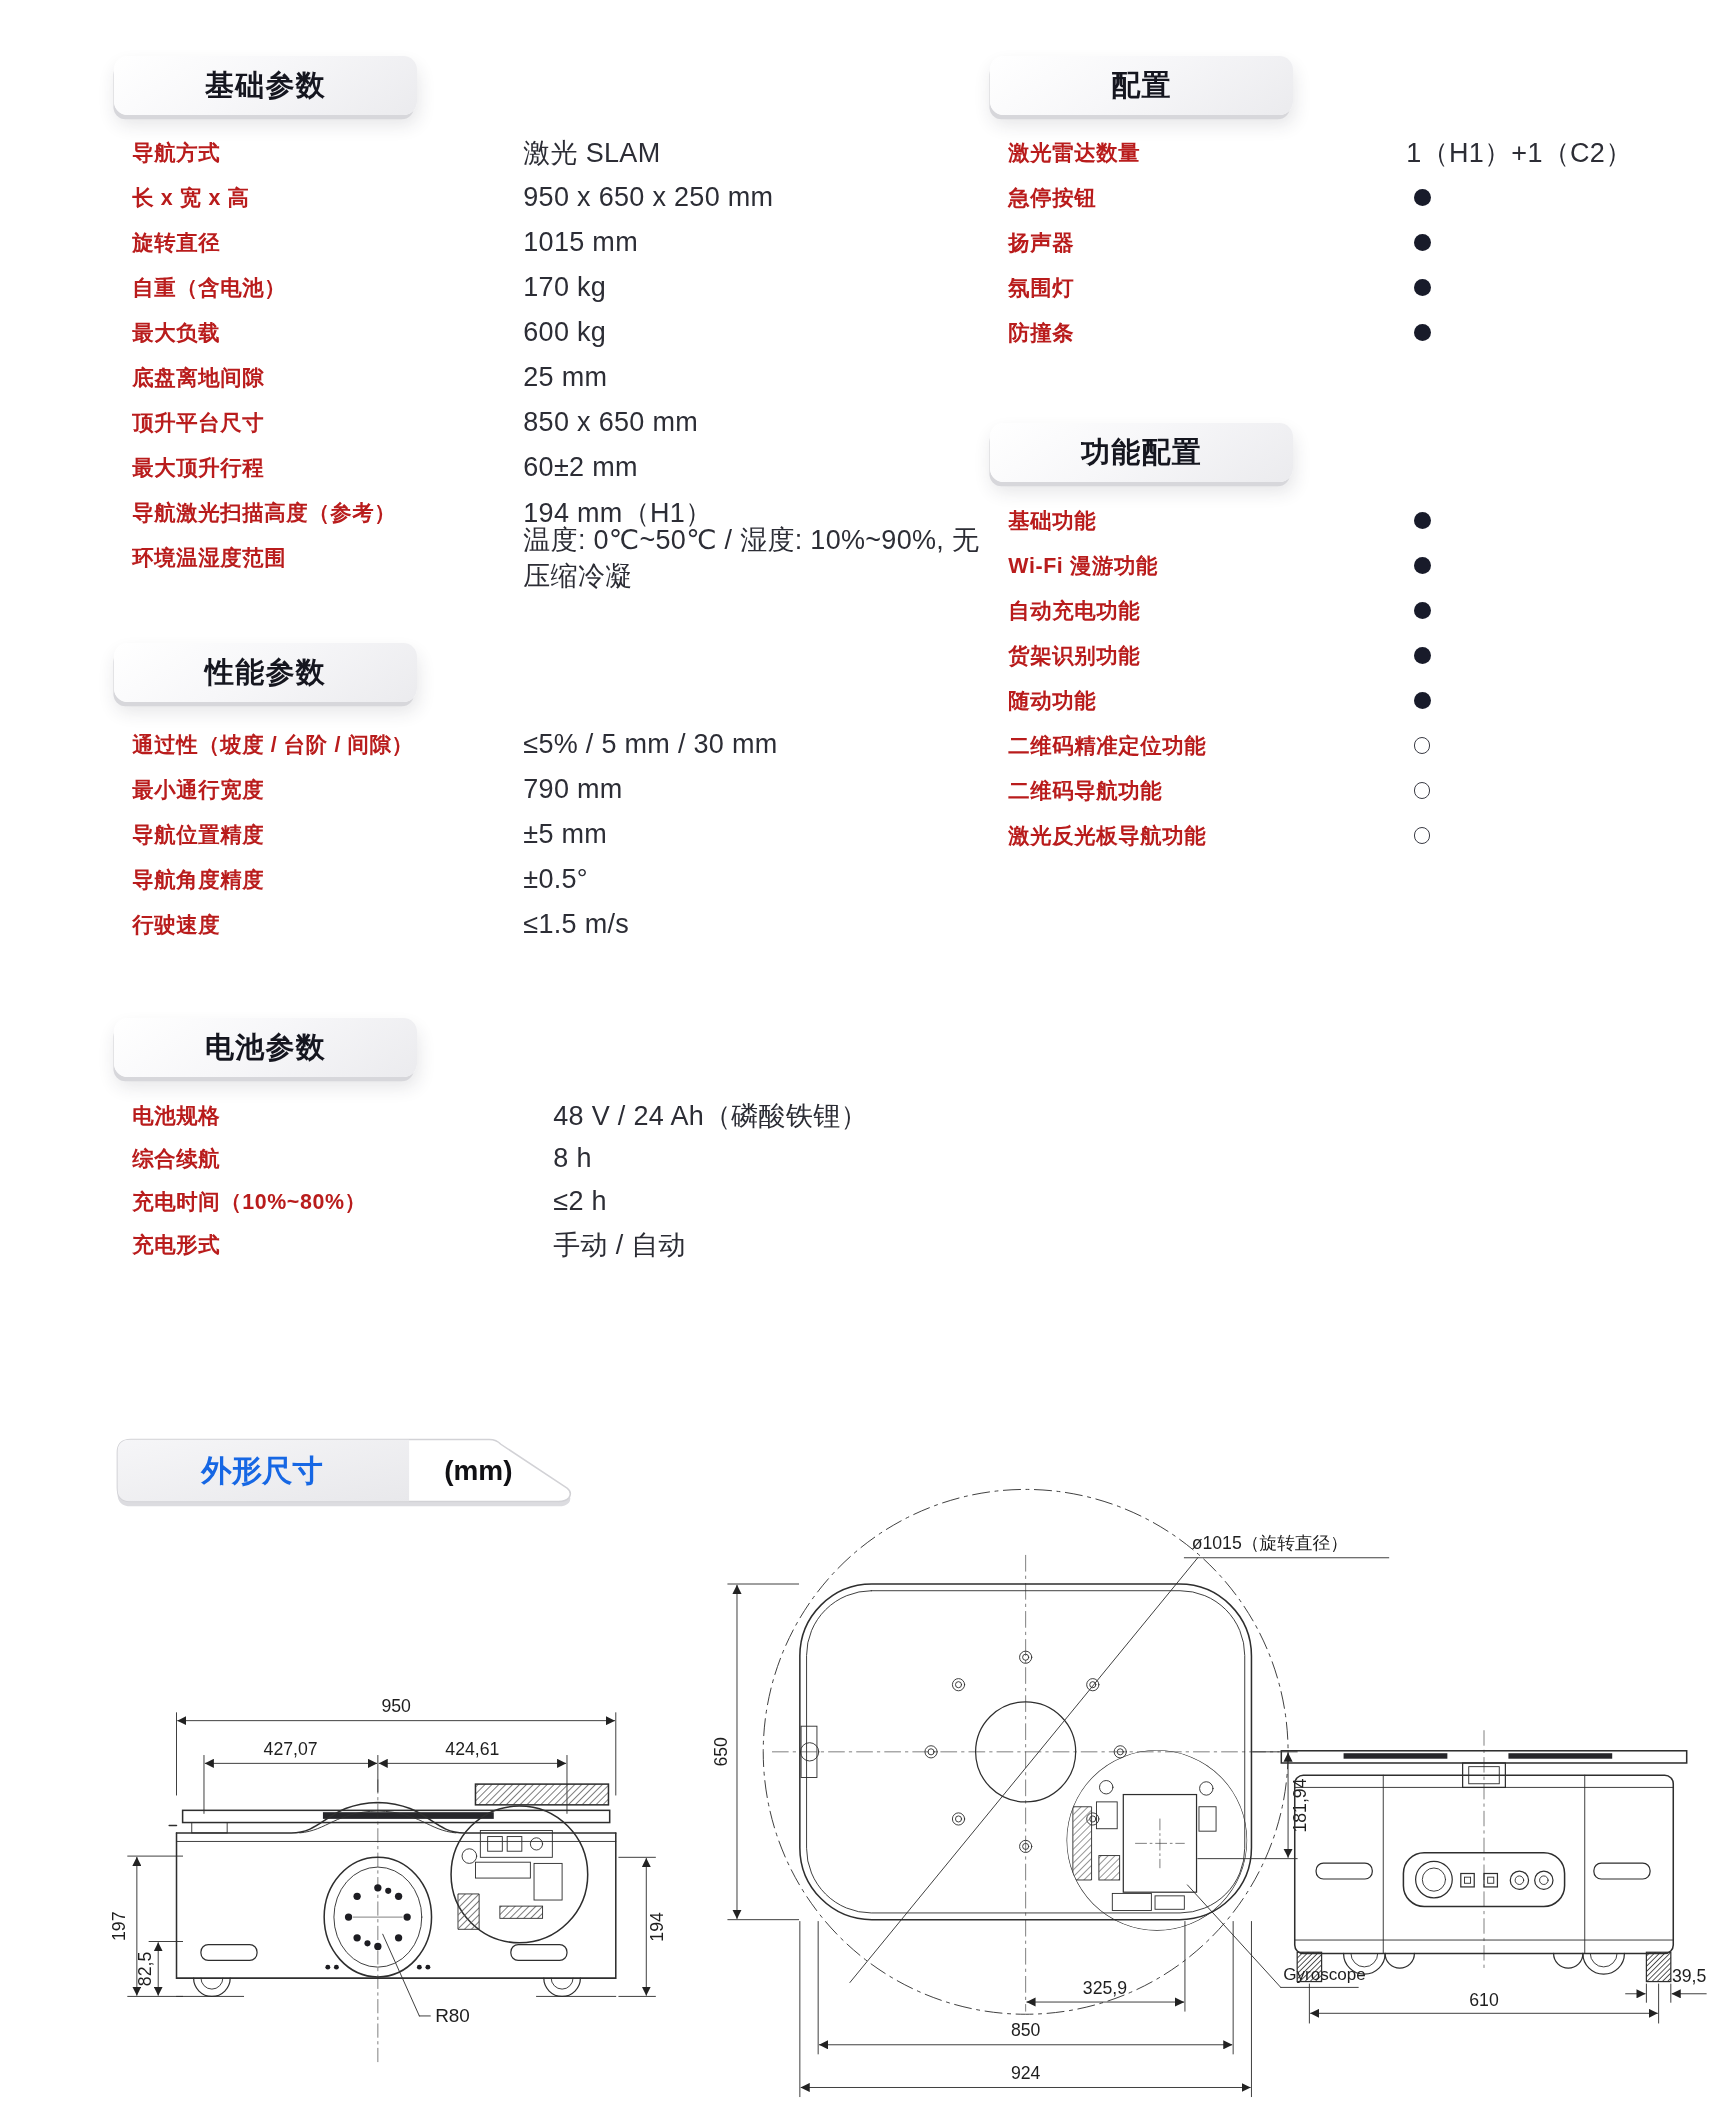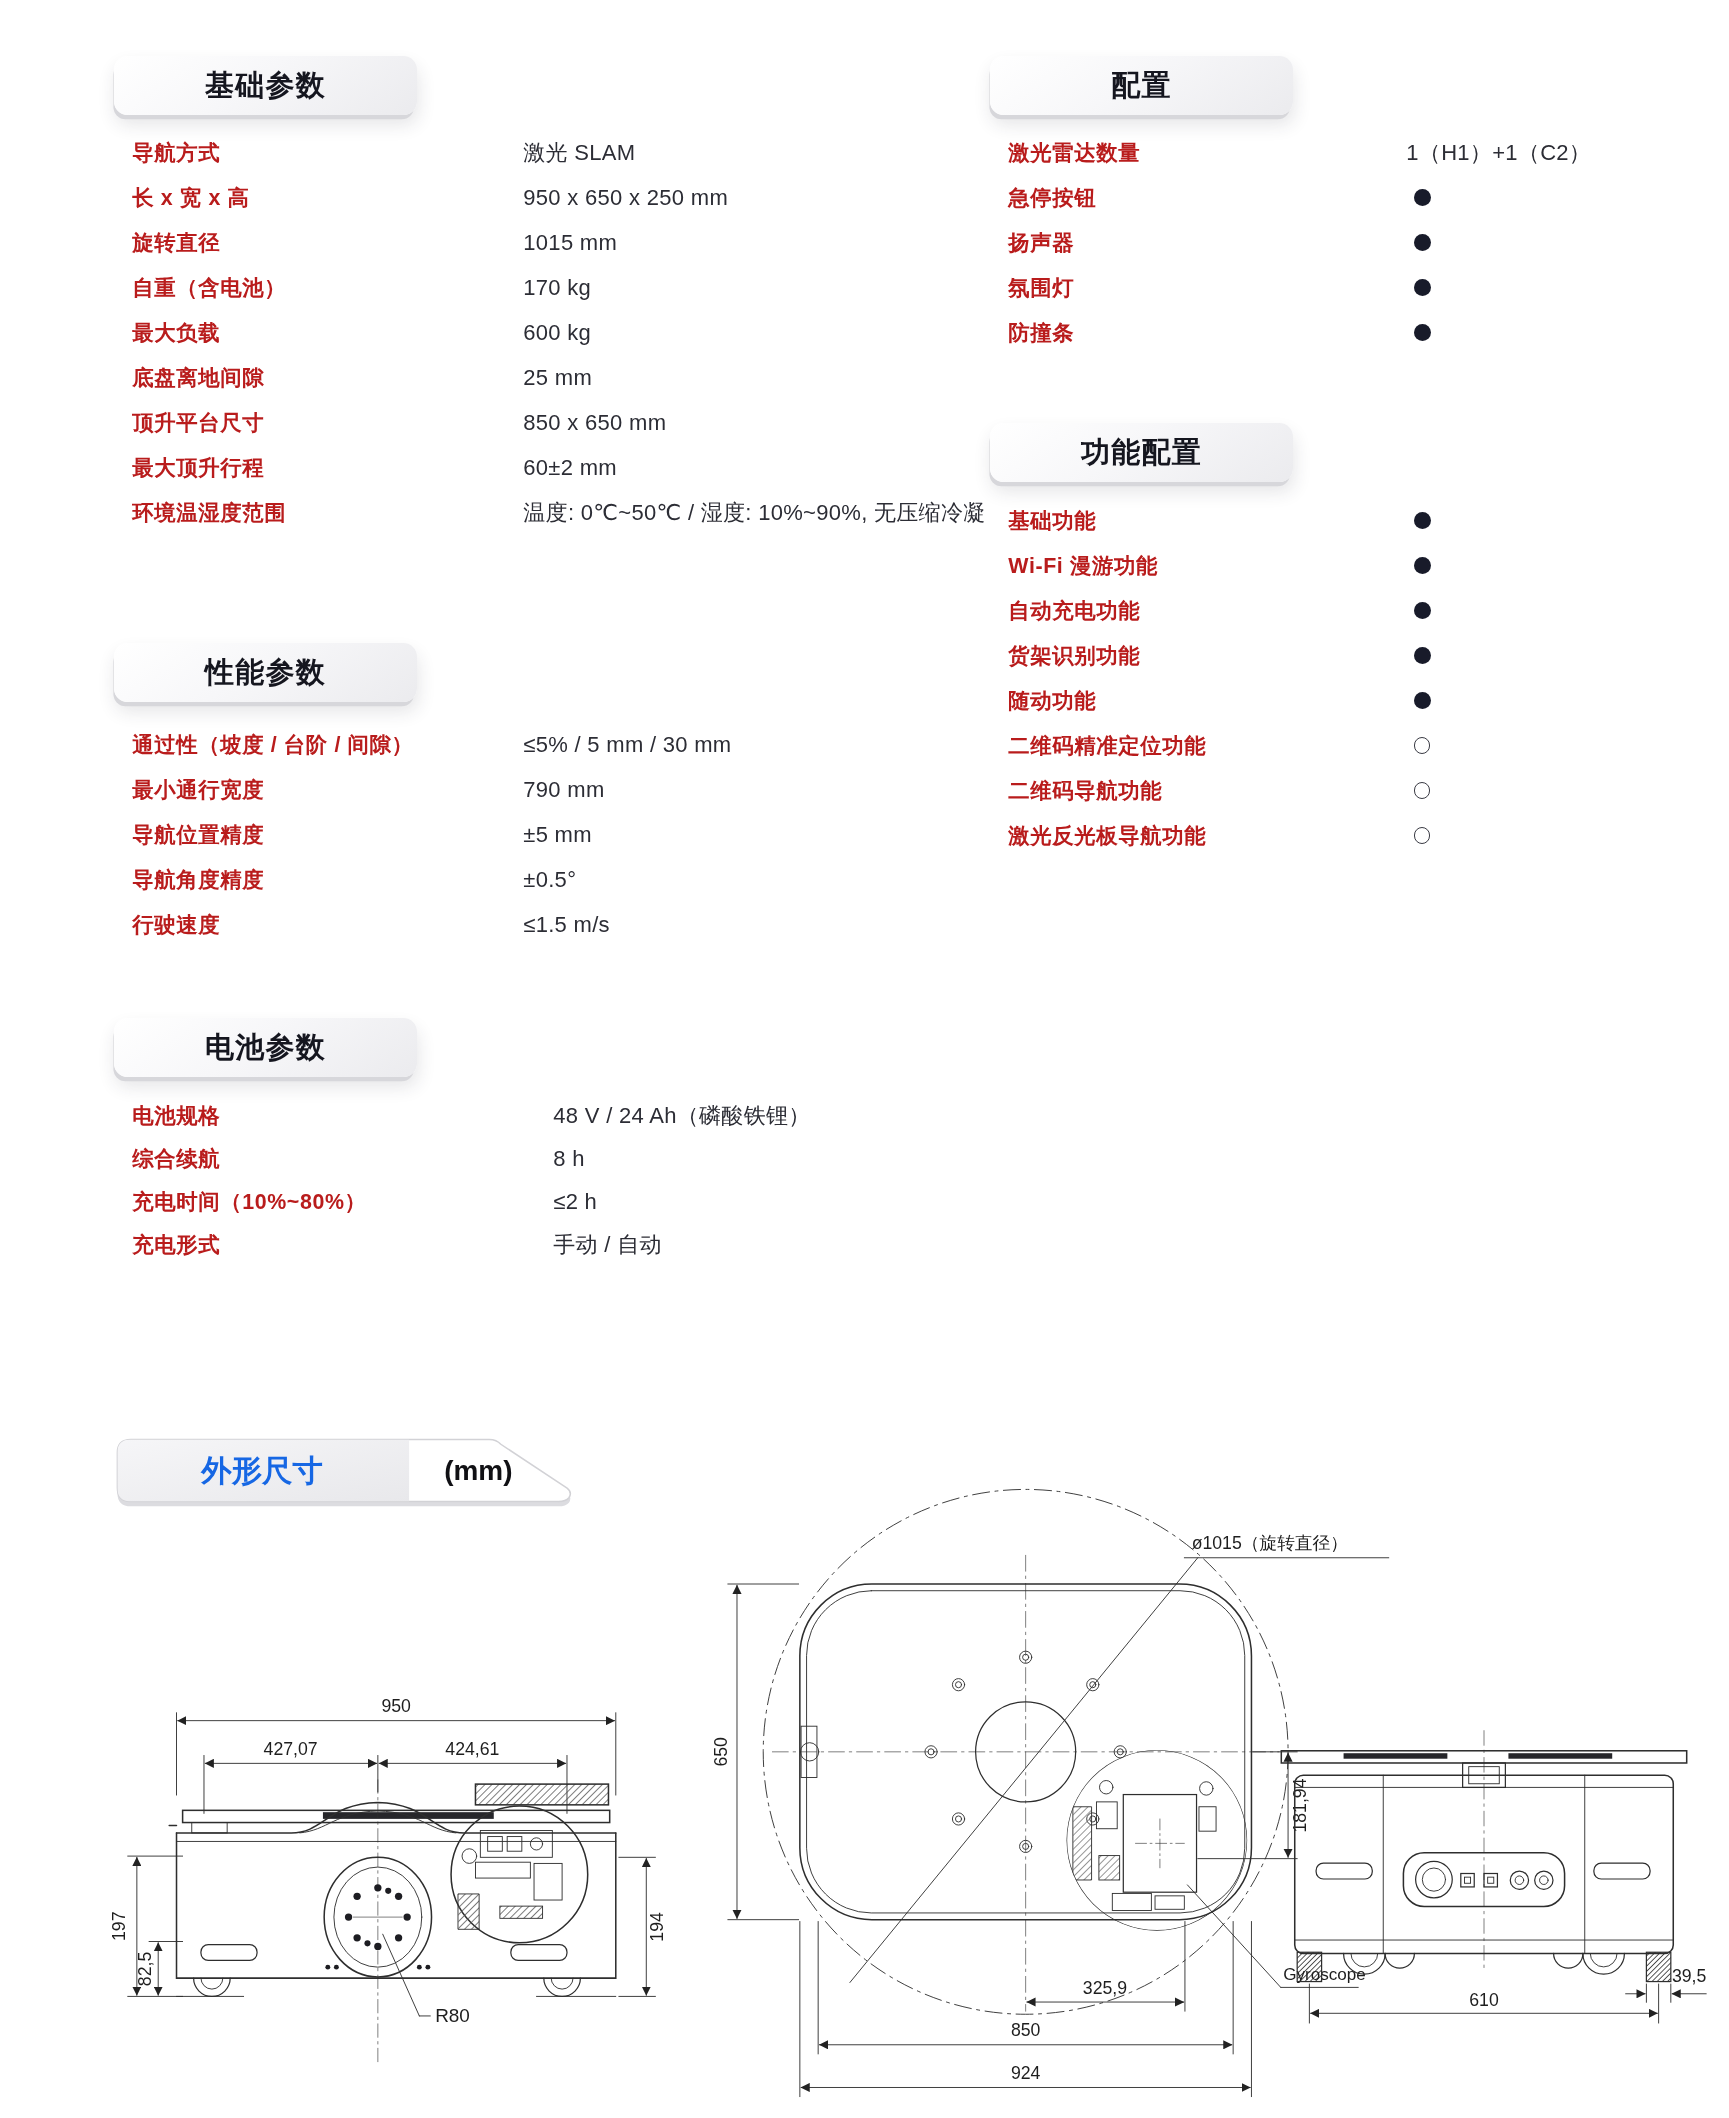--- a/index.html
+++ b/index.html
@@ -19,21 +19,21 @@
     background:linear-gradient(145deg,#ffffff 0%,#f7f7f9 45%,#ebebee 100%);
     box-shadow:-1.8px 5.5px 0 -1.2px #d7d7db, 1.2px 9.8px 18.3px rgba(40,40,60,.12);
     display:flex;align-items:center;justify-content:center;
     font-size:29px;font-weight:700;color:#15161f;letter-spacing:1.2px;
   }
   .rows{position:absolute;left:18.3px;width:855px;}
   .row{display:flex;align-items:center;height:45px;}
   .sec-batt .row{height:43px;gap:30px;}
   .lab{width:391px;font-size:21.4px;font-weight:700;color:#b91c1c;letter-spacing:0.6px;flex:none;}
   .sec-right .lab{width:397px;}
-  .val{font-size:22px;font-weight:400;color:#2c2d35;letter-spacing:0.3px;}
+  .val{font-size:27px;font-weight:400;color:#2c2d35;letter-spacing:0.3px;}
   .sec-right .val{margin-left:1px;}
   .dot{flex:none;width:17px;height:17px;border-radius:50%;margin-left:8.5px;}
   .dot.filled{background:#181b2a;}
   .dot.empty{background:transparent;border:1.8px solid #3a3b44;width:14.7px;height:14.7px;}
   svg text{font-family:"Liberation Sans","DejaVu Sans",sans-serif;}
   .dimtxt{font-size:29px;fill:#1e1e1e;}
   .drawing{position:absolute;}
 </style>
 </head>
 <body>
@@ -69,20 +69,24 @@
           <div class="lab">底盘离地间隙</div>
           <div class="val">25 mm</div>
         </div>
         <div class="row">
           <div class="lab">顶升平台尺寸</div>
           <div class="val">850 x 650 mm</div>
         </div>
         <div class="row">
           <div class="lab">最大顶升行程</div>
           <div class="val">60±2 mm</div>
+        </div>
+        <div class="row">
+          <div class="lab">导航激光扫描高度（参考）</div>
+          <div class="val">194 mm（H1）</div>
         </div>
         <div class="row">
           <div class="lab">环境温湿度范围</div>
           <div class="val">温度: 0℃~50℃ / 湿度: 10%~90%, 无压缩冷凝</div>
         </div>
       </div>
   </section>
 
   <section class="sec sec-right" style="left:990px;top:52px;">
     <div class="pill">

